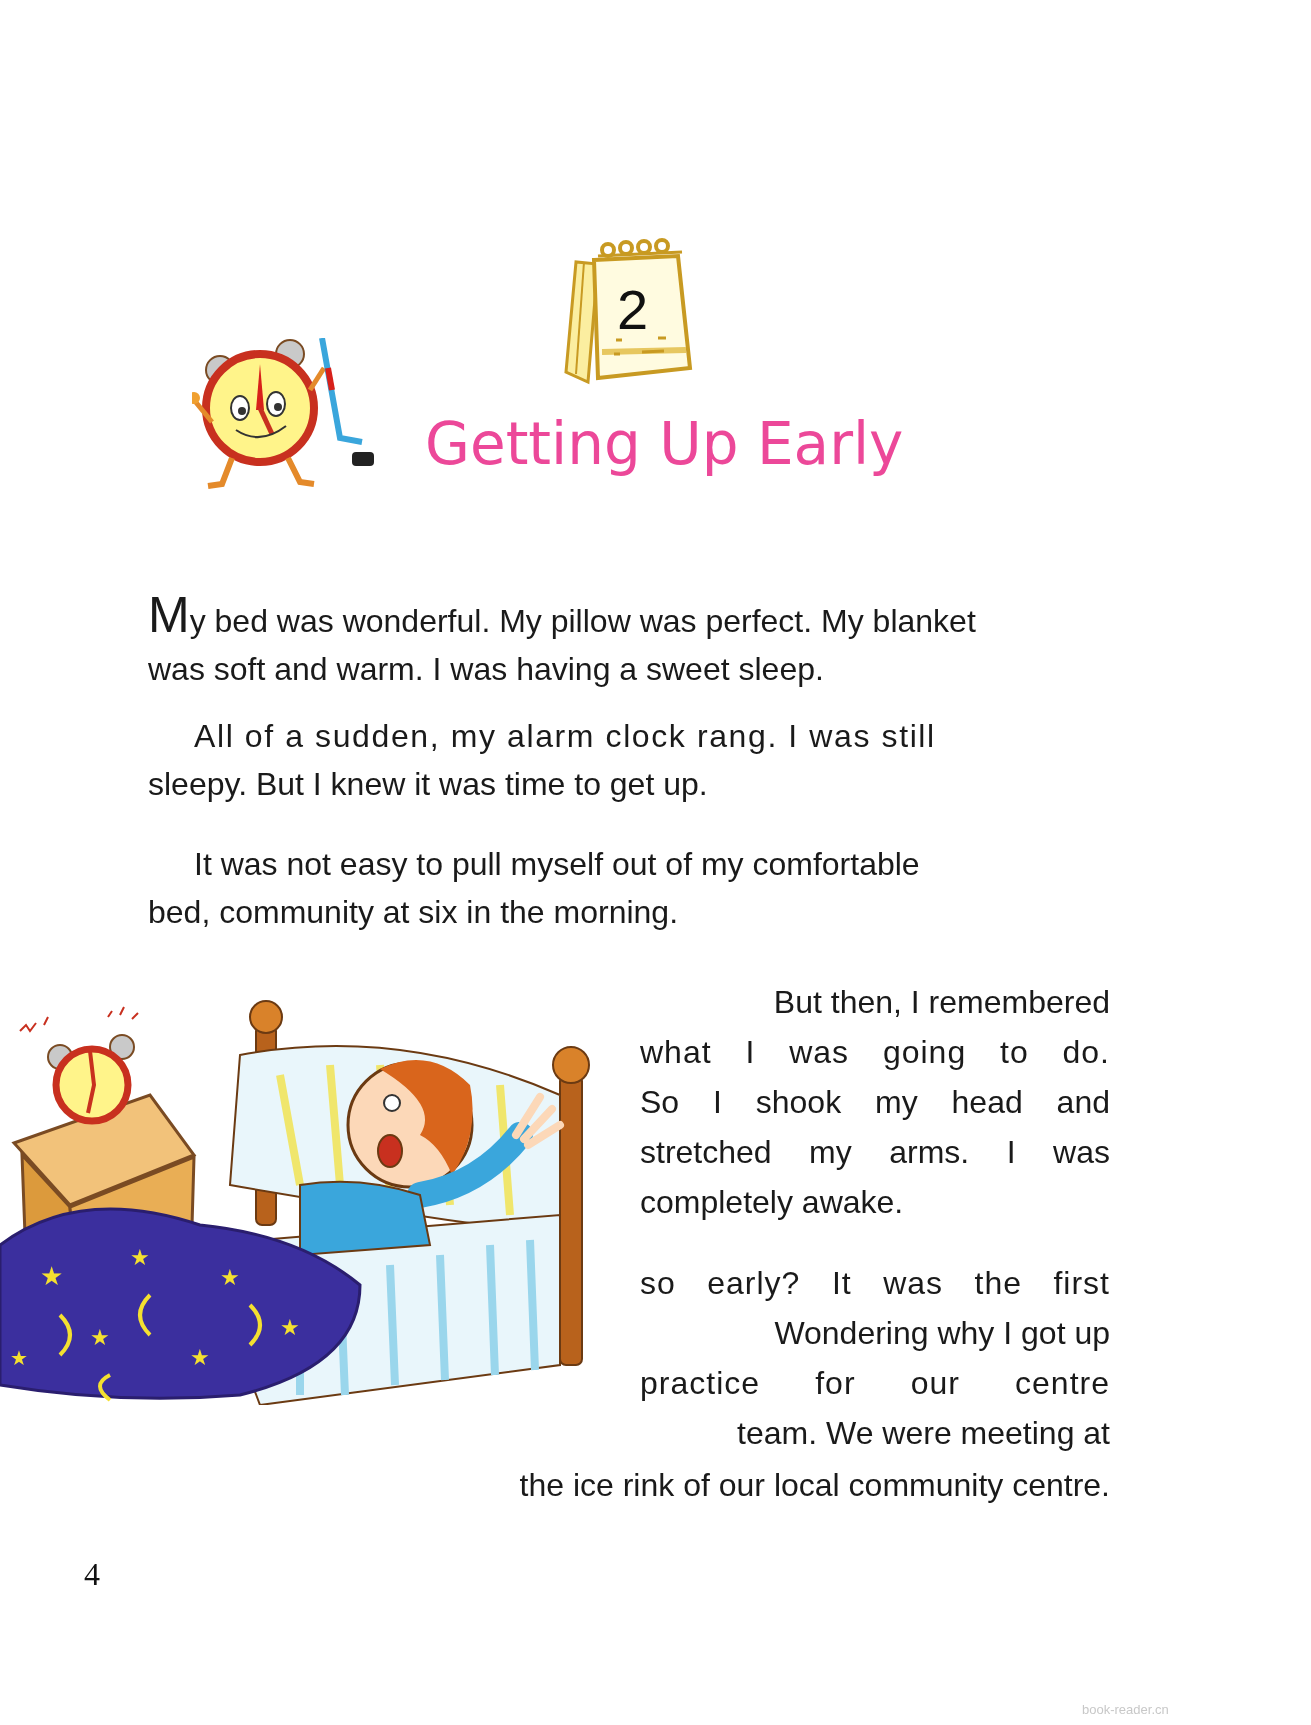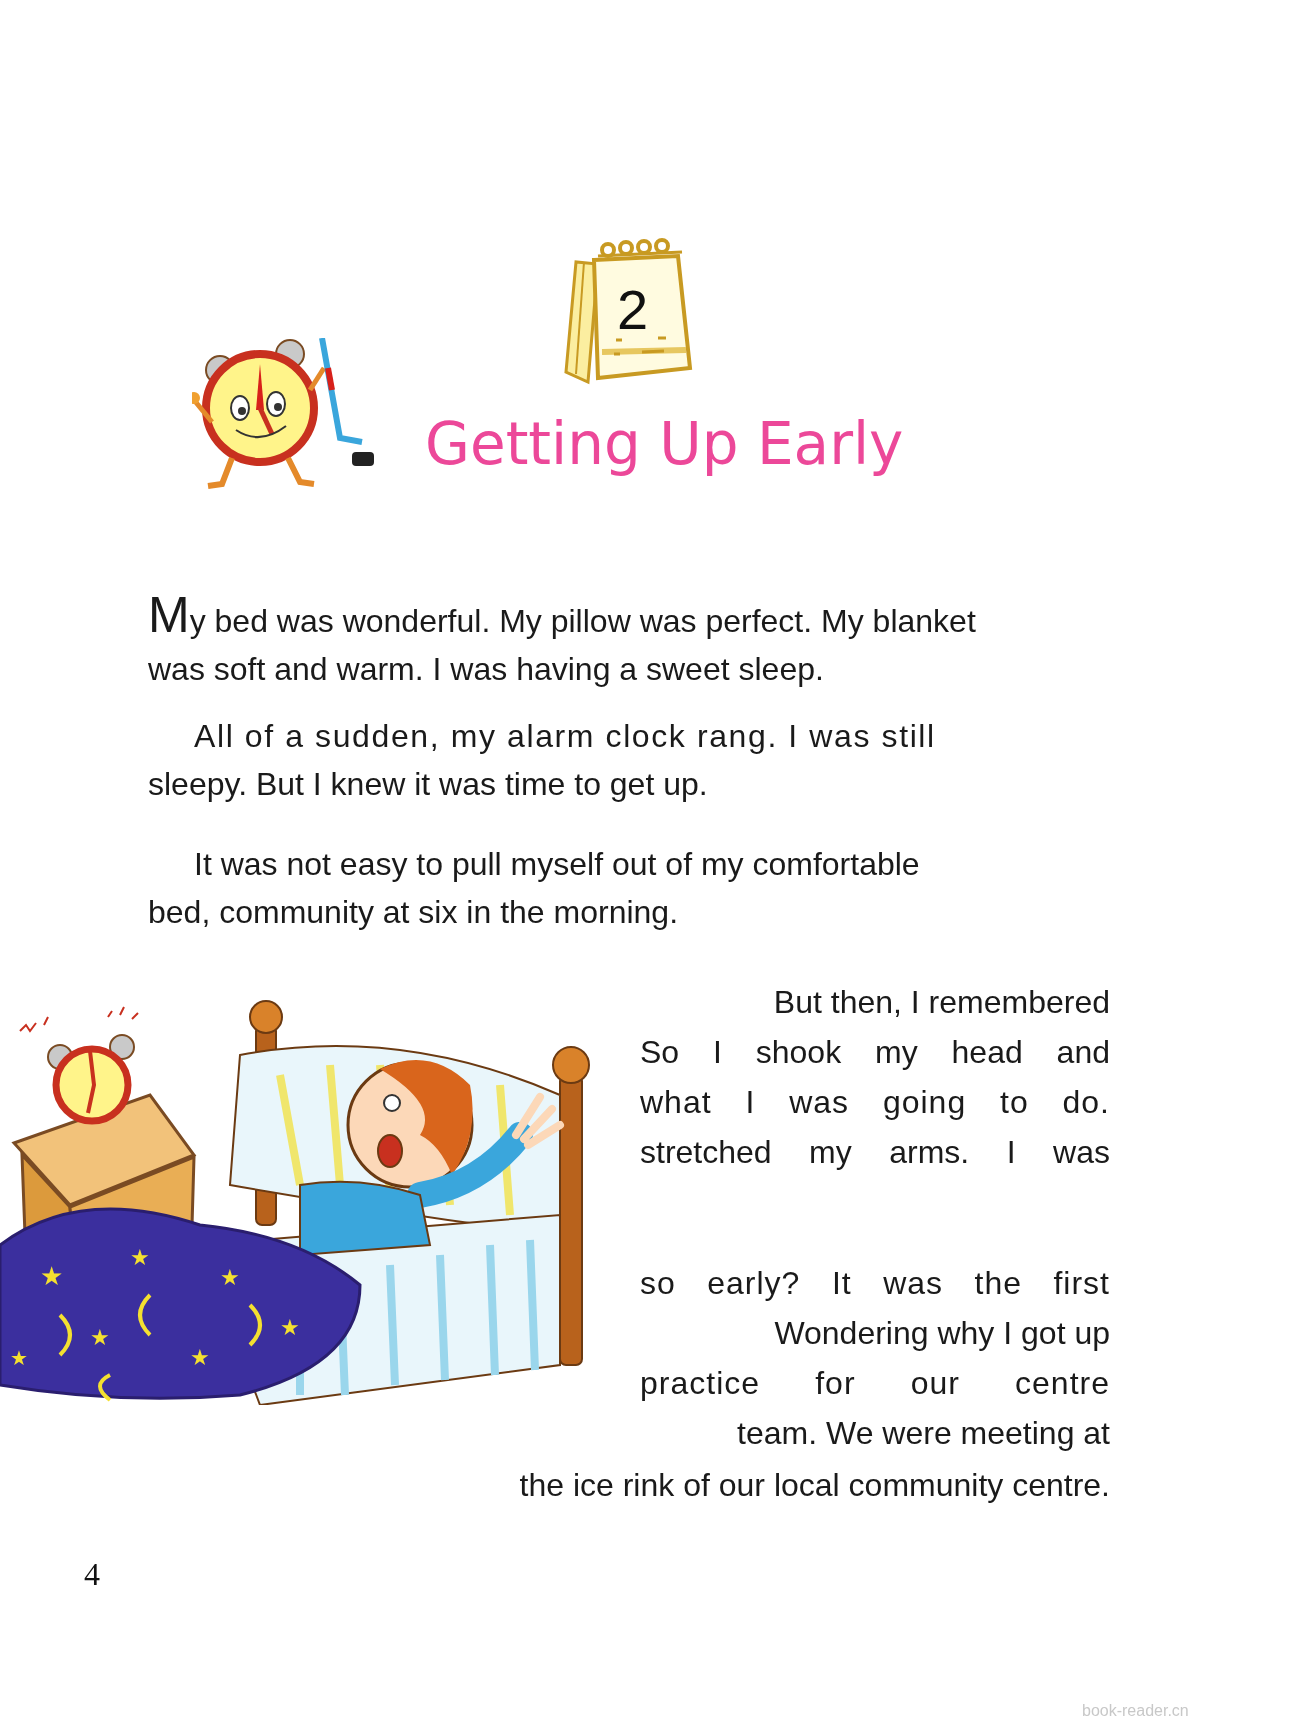--- a/index.html
+++ b/index.html
@@ -13,21 +13,21 @@
   .chapter-title { position: absolute; left: 425px; top: 415px; font-size: 58px; color: #ec4899; font-family: "DejaVu Sans", sans-serif; letter-spacing: 0px; line-height: 1; white-space: nowrap; }
 
   
   .para { position: absolute; font-size: 32px; line-height: 48px; color: #1a1a1a; font-family: "Liberation Sans", sans-serif; white-space: nowrap; transform-origin: left top; }
   .line { display: block; }
   .dropcap { font-size: 50px; line-height: 1; }
   .right { text-align: right; }
 
   .illustration { position: absolute; left: 0; top: 985px; width: 620px; height: 420px; }
   .page-number { position: absolute; left: 84px; top: 1556px; font-size: 32px; font-family: "Liberation Serif", serif; color: #111; }
-  .watermark { position: absolute; left: 1082px; top: 1702px; font-size: 16px; color: #c8c8c8; font-family: "Liberation Sans", sans-serif; }
+  .watermark { position: absolute; left: 1082px; top: 1702px; font-size: 13px; color: #c8c8c8; font-family: "Liberation Sans", sans-serif; }
 </style>
 </head>
 <body>
 
 <div class="page">
 
   <svg class="calendar" viewBox="0 0 138 158">
     <path d="M18 30 L8 140 L30 150 L40 32 Z" fill="#fbeea0" stroke="#c89a22" stroke-width="3"></path>
     <path d="M26 30 L18 142" stroke="#c89a22" stroke-width="2" fill="none"></path>
     <path d="M36 28 L120 24 L132 136 L40 146 Z" fill="#fffbe0" stroke="#c89a22" stroke-width="4"></path>
@@ -75,23 +75,24 @@
     <span class="line">sleepy. But I knew it was time to get up.</span>
   </div>
 
   <div class="para" style="left:148px; top:840px;">
     <span class="line" style="padding-left:46px;">It was not easy to pull myself out of my comfortable</span>
     <span class="line">bed, community at six in the morning.</span>
   </div>
 
   <div class="para right" style="left:640px; top:977px; width:470px; line-height:50px;">
     <span class="line">But then, I remembered</span>
+    <span class="line" style="text-align:justify; text-align-last:justify; letter-spacing:1px;">what I was going to do.</span>
     <span class="line" style="text-align:justify; text-align-last:justify;">So I shook my head and</span>
-    <span class="line" style="text-align:justify; text-align-last:justify; letter-spacing:1px;">what I was going to do.</span>
     <span class="line" style="text-align:justify; text-align-last:justify;">stretched my arms. I was</span>
+    <span class="line" style="text-align:left;">completely awake.</span>
   </div>
 
   <div class="para right" style="left:640px; top:1258px; width:470px; line-height:50px;">
     <span class="line" style="text-align:justify; text-align-last:justify; letter-spacing:1px;">so early? It was the first</span>
     <span class="line">Wondering why I got up</span>
     <span class="line" style="text-align:justify; text-align-last:justify; letter-spacing:1px;">practice for our centre</span>
     <span class="line">team. We were meeting at</span>
   </div>
   <div class="para right" style="left:380px; top:1460px; width:730px; line-height:50px;">the ice rink of our local community centre.</div>
 

